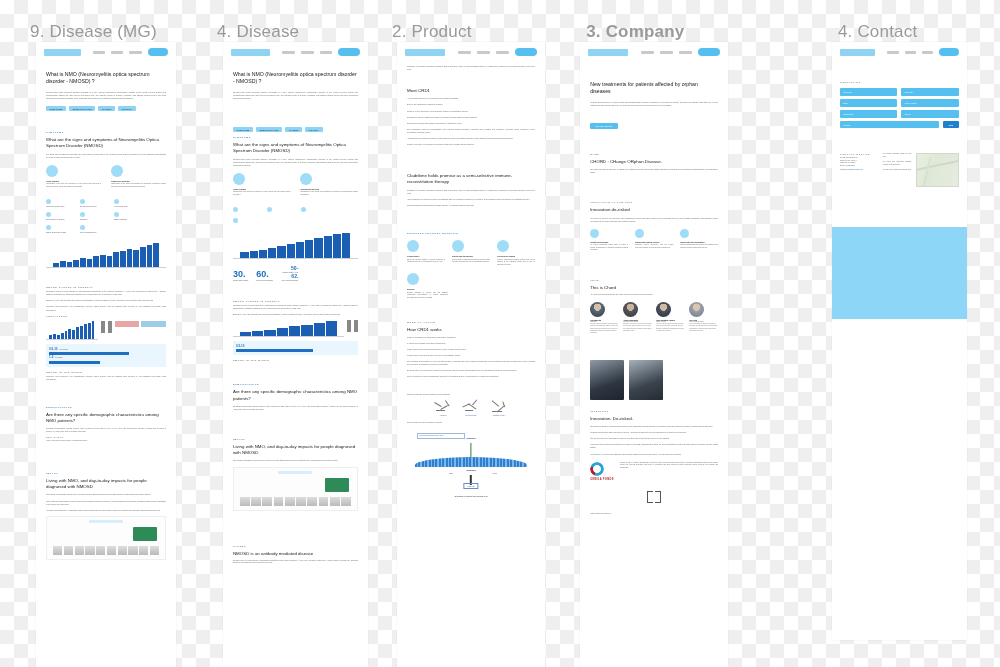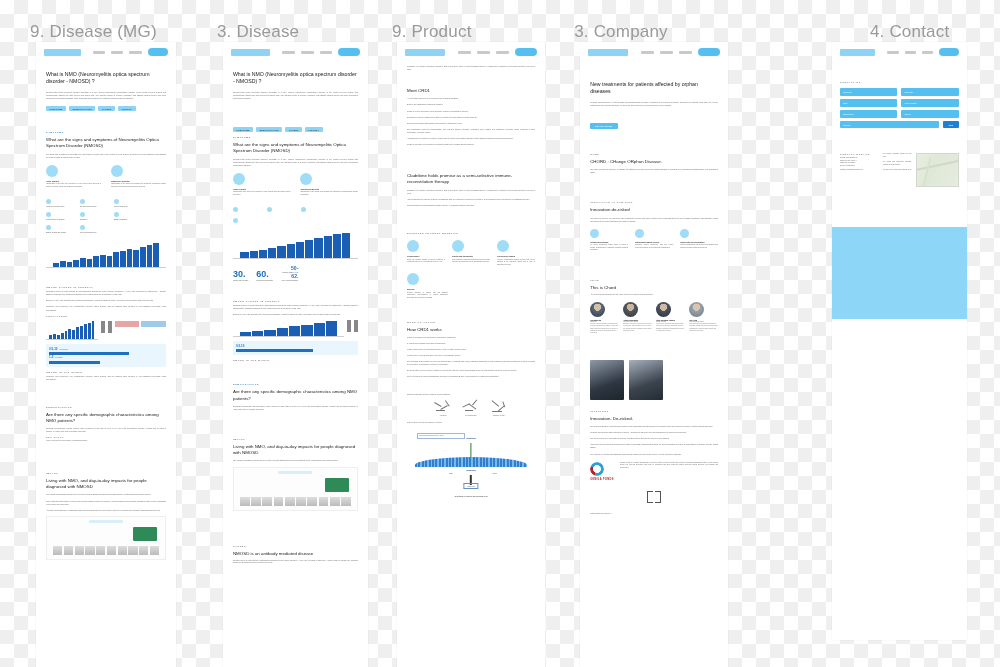--- a/index.html
+++ b/index.html
@@ -332,21 +332,21 @@
               <i></i>
               <i></i>
               <i></i>
             </div>
         </div>
       </div>
     </div>
   </div>
 
   <div class="col" style="width:180px;">
-    <div class="col-label" style="left:8px;">3. Disease</div>
+    <div class="col-label" style="left:8px;">4. Disease</div>
     <div class="page" style="left:14px;width:145px;height:660px;">
 
       <div class="nav">
         <div class="logo"></div>
         <div class="nav-spacer"></div>
         <div class="nav-link"></div>
         <div class="nav-link"></div>
         <div class="nav-link"></div>
         <div class="nav-cta"></div>
       </div>
@@ -493,21 +493,21 @@
 
         <div class="eyebrow gray">Causes</div>
         <div class="h2">NMOSD is an antibody mediated disease</div>
         <div class="para tiny">NMOSD is driven in most patients by autoantibodies against the water channel aquaporin-4 (AQP4-IgG) expressed on astrocytes. A smaller subset of patients carry antibodies against myelin oligodendrocyte glycoprotein (MOG-IgG).</div>
       </div>
 
     </div>
   </div>
 
   <div class="col" style="width:185px;">
-    <div class="col-label" style="left:4px;">9. Product</div>
+    <div class="col-label" style="left:4px;">2. Product</div>
     <div class="page" style="left:9px;width:148px;height:625px;">
 
       <div class="nav">
         <div class="logo"></div>
         <div class="nav-spacer"></div>
         <div class="nav-link"></div>
         <div class="nav-link"></div>
         <div class="nav-link"></div>
         <div class="nav-cta"></div>
       </div>
@@ -612,21 +612,21 @@
           <div style="position:absolute;right:30%;top:42px;font-size:1.6px;color:#b5179e;font-weight:700">5'-NT</div>
           <div class="arrow-down" style="top:44px;height:10px;background:#333;width:2.4px"></div>
           <div style="position:absolute;left:50%;transform:translateX(-50%);bottom:-2px;border:.4px solid #6b8fbf;font-size:1.8px;color:#1b3f7a;padding:1px 3px">2-CdATP</div>
         </div>
         <div style="font-size:2px;color:#333;text-align:center;margin-top:8px">apoptosis of resting and dividing cells</div>
       </div>
     </div>
   </div>
 
   <div class="col" style="width:255px;">
-    <div class="col-label" style="left:2px;">3. Company</div>
+    <div class="col-label" style="left:14px;font-weight:bold;">3. Company</div>
     <div class="page" style="left:8px;width:148px;height:625px;">
 
       <div class="nav">
         <div class="logo"></div>
         <div class="nav-spacer"></div>
         <div class="nav-link"></div>
         <div class="nav-link"></div>
         <div class="nav-link"></div>
         <div class="nav-cta"></div>
       </div>
@@ -727,21 +727,21 @@
             <span></span>
             <span></span>
         </div>
 
         <div class="para tiny">Latest updates from Chord Tx</div>
       </div>
     </div>
   </div>
 
   <div class="col" style="width:175px;">
-    <div class="col-label" style="left:0px;padding-left:44px;">4. Contact</div>
+    <div class="col-label" style="left:12px;">4. Contact</div>
     <div class="page" style="left:6px;width:135px;height:598px;">
 
       <div class="nav">
         <div class="logo"></div>
         <div class="nav-spacer"></div>
         <div class="nav-link"></div>
         <div class="nav-link"></div>
         <div class="nav-link"></div>
         <div class="nav-cta"></div>
       </div>

